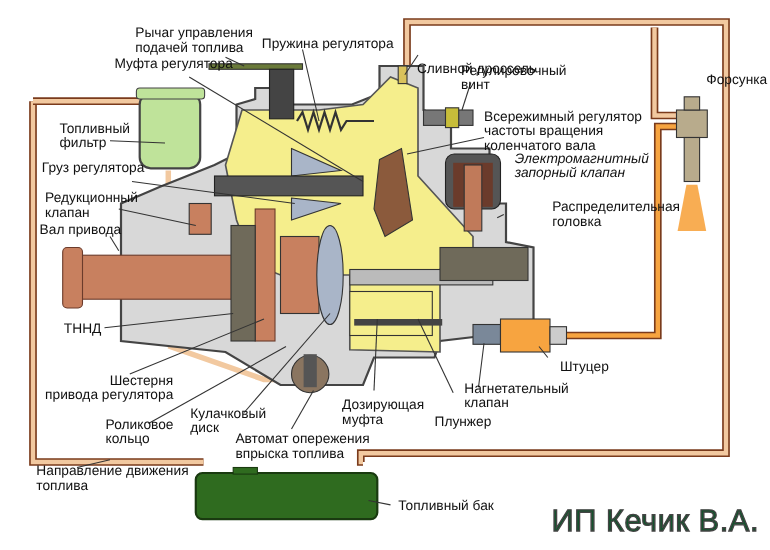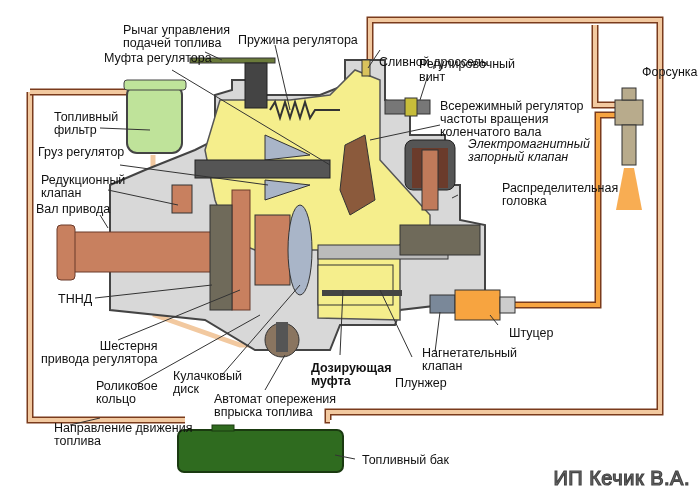--- a/index.html
+++ b/index.html
@@ -1,19 +1,19 @@
 <!DOCTYPE html>
 <html><head>
 <meta charset="utf-8">
 <style>
   html,body{margin:0;padding:0;background:#ffffff;}
   body{width:700px;height:500px;position:relative;overflow:hidden;font-family:"Liberation Sans",sans-serif;}
   svg{position:absolute;left:0;top:0;}
   .lbl{position:absolute;font-size:12.5px;line-height:13px;color:#111;white-space:pre;font-family:"Liberation Sans",sans-serif;}
-  .wm{position:absolute;right:10px;bottom:10px;font-size:20px;color:#737373;font-family:"Liberation Sans",sans-serif;
+  .wm{position:absolute;right:10px;bottom:10px;font-size:28px;color:#14532d;font-family:"Liberation Sans",sans-serif;
       -webkit-text-stroke:1.2px #444;letter-spacing:0.5px;}
 </style>
 </head>
 <body>
 
 <svg width="700" height="500" viewBox="0 0 700 500">
 
   <g fill="none">
     <path d="M30 92 L30 420 L185 420" stroke="#7a3b1c" stroke-width="7"></path>
     <path d="M30 92 L30 420 L185 420" stroke="#f2c9a0" stroke-width="4"></path>
@@ -121,38 +121,38 @@
 винт</div>
 <div class="lbl" style="left:604px;top:66px;margin-left:38px;">Форсунка</div>
 <div class="lbl" style="left:91px;top:52px;margin-left:13px;">Муфта регулятора</div>
 <div class="lbl" style="left:54px;top:111px;">Топливный
 фильтр</div>
 <div class="lbl" style="left:440px;top:100px;">Всережимный регулятор
 частоты вращения
 коленчатого вала</div>
 <div class="lbl" style="left:468px;top:138px;font-style:italic;">Электромагнитный
 запорный клапан</div>
-<div class="lbl" style="left:38px;top:146px;">Груз регулятор</div>
+<div class="lbl" style="left:38px;top:146px;">Груз регулятора</div>
 <div class="lbl" style="left:41px;top:174px;">Редукционный
 клапан</div>
 <div class="lbl" style="left:474px;top:182px;margin-left:28px;">Распределительная
 головка</div>
 <div class="lbl" style="left:36px;top:203px;">Вал привода</div>
 <div class="lbl" style="left:58px;top:293px;">ТННД</div>
 <div class="lbl" style="left:509px;top:327px;">Штуцер</div>
 <div class="lbl" style="left:41px;top:340px;text-align:right;">Шестерня
 привода регулятора</div>
 <div class="lbl" style="left:422px;top:347px;">Нагнетательный
 клапан</div>
-<div class="lbl" style="left:311px;top:362px;font-weight:bold;">Дозирующая
+<div class="lbl" style="left:311px;top:362px;">Дозирующая
 муфта</div>
 <div class="lbl" style="left:395px;top:377px;">Плунжер</div>
 <div class="lbl" style="left:96px;top:380px;">Роликовое
 кольцо</div>
 <div class="lbl" style="left:173px;top:370px;">Кулачковый
 диск</div>
 <div class="lbl" style="left:214px;top:393px;">Автомат опережения
 впрыска топлива</div>
-<div class="lbl" style="left:33px;top:422px;margin-left:21px;">Направление движения
+<div class="lbl" style="left:33px;top:422px;">Направление движения
 топлива</div>
 <div class="lbl" style="left:362px;top:454px;">Топливный бак</div>
 
 <div class="wm">ИП Кечик В.А.</div>
 
 </body></html>

